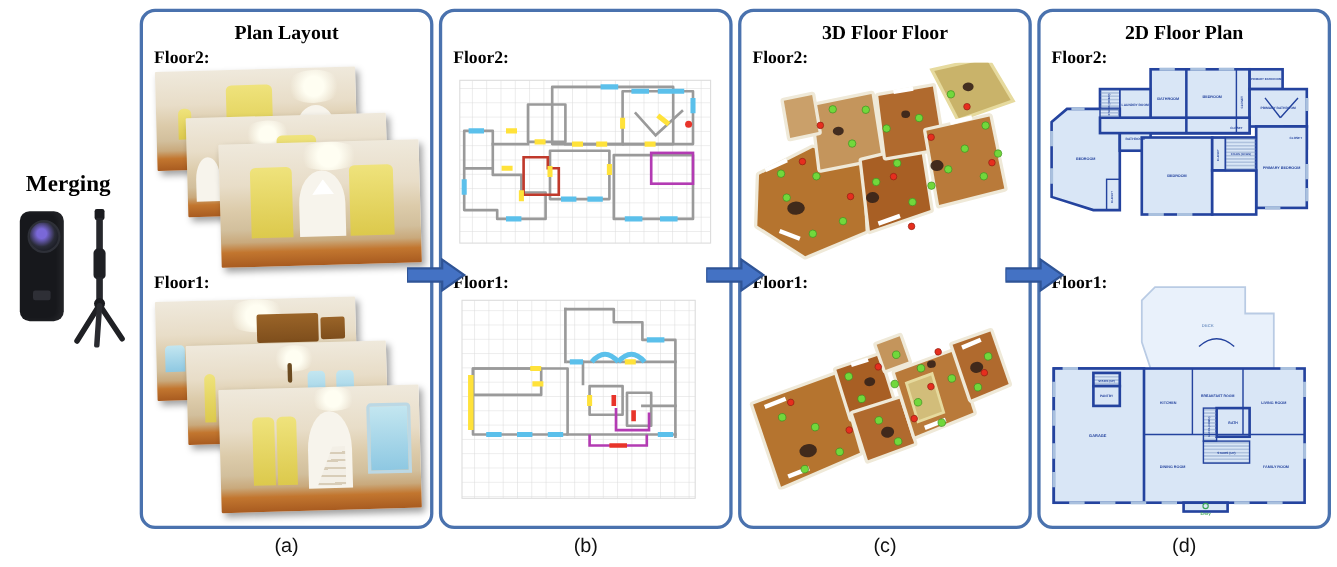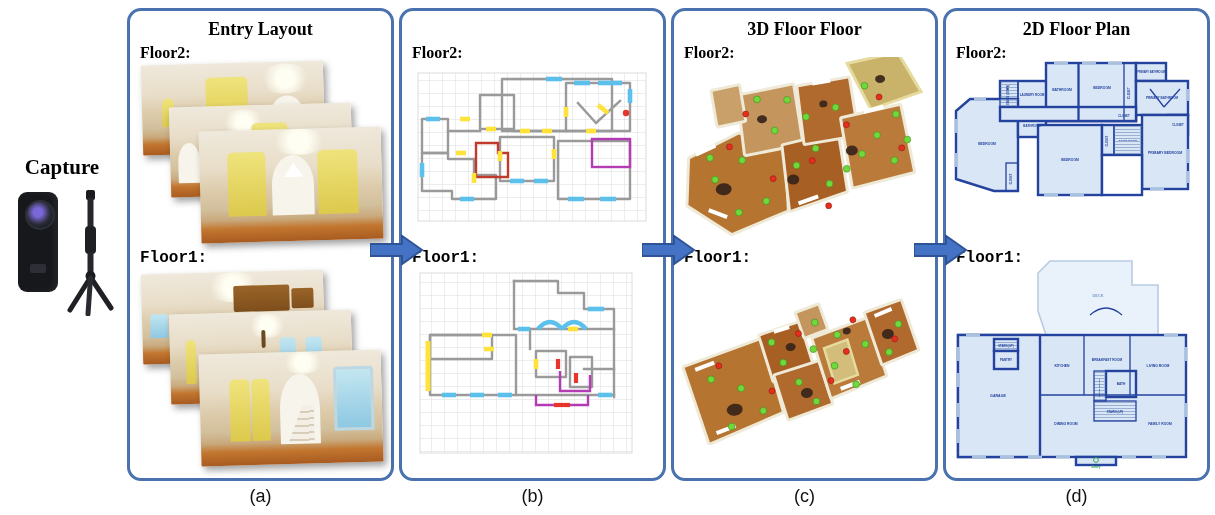--- a/index.html
+++ b/index.html
@@ -16,21 +16,21 @@
                background:radial-gradient(circle at 42% 40%, #7a68d8 0 20%, #2a2c38 55%, #0a0b0e 100%);
                border:2px solid #2e3038;}
   .camera-slot{position:absolute;left:12px;top:72px;width:16px;height:9px;background:#2e2f36;border-radius:2px;}
 
   
   .panel{position:absolute;top:8px;width:261px;height:467px;background:#fff;
          border:3px solid var(--panel-border);border-radius:14px;}
   .panel-a{left:127px;} .panel-b{left:399px;} .panel-c{left:671px;} .panel-d{left:943px;}
   .panel-title{text-align:center;font-weight:bold;font-size:18px;color:#000;margin-top:8px;}
   .floor-label{position:absolute;left:10px;font-weight:bold;font-size:16px;color:#000;}
-  .fl2{top:33px;} .fl1{top:238px;font-family:Liberation Mono, monospace;}
+  .fl2{top:33px;} .fl1{top:238px;}
 
   .caption{position:absolute;top:486px;width:267px;text-align:center;
            font-family:"Liberation Sans",sans-serif;font-size:18px;color:#111;}
   .cap-a{left:127px;} .cap-b{left:399px;} .cap-c{left:671px;} .cap-d{left:943px;}
 
   .arrow{position:absolute;top:234px;width:54px;height:32px;z-index:6;}
   .arrow-1{left:370px;} .arrow-2{left:642px;} .arrow-3{left:914px;}
 
   
   .pano{position:absolute;transform:rotate(-1.6deg);overflow:hidden;border-radius:1px;
@@ -65,21 +65,21 @@
   .deck{fill:var(--deck-fill);stroke:#b9cbe4;stroke-width:1.6;}
   .rl{font-family:"Liberation Sans",sans-serif;font-weight:bold;fill:var(--plan-wall);text-anchor:middle;}
   .rld{fill:#7d9cc8;}
   .rle{fill:var(--entry-green);}
 </style>
 </head>
 <body>
 
 <div class="canvas">
 
-  <div class="capture-label">Capture</div>
+  <div class="capture-label">Merging</div>
   <div class="capture-art">
     <div class="camera-body">
       <div class="camera-lens"></div>
       <div class="camera-slot"></div>
     </div>
     <svg style="position:absolute;left:52px;top:0;" width="56" height="128" viewBox="0 0 56 128">
       <rect x="24" y="2" width="9" height="10" rx="2" fill="#1a1b1f"></rect>
       <rect x="25.5" y="10" width="6" height="30" fill="#26272c"></rect>
       <rect x="23" y="38" width="11" height="28" rx="4" fill="#1f2024"></rect>
       <rect x="25.5" y="64" width="6" height="22" fill="#26272c"></rect>
@@ -94,21 +94,21 @@
     <polygon points="0,10 32,10 32,2 52,16 32,30 32,22 0,22" fill="var(--arrow-fill)" stroke="var(--arrow-stroke)" stroke-width="2"></polygon>
   </svg>
   <svg class="arrow arrow-2" viewBox="0 0 54 32">
     <polygon points="0,10 32,10 32,2 52,16 32,30 32,22 0,22" fill="var(--arrow-fill)" stroke="var(--arrow-stroke)" stroke-width="2"></polygon>
   </svg>
   <svg class="arrow arrow-3" viewBox="0 0 54 32">
     <polygon points="0,10 32,10 32,2 52,16 32,30 32,22 0,22" fill="var(--arrow-fill)" stroke="var(--arrow-stroke)" stroke-width="2"></polygon>
   </svg>
 
   <div class="panel panel-a">
-    <div class="panel-title">Entry Layout</div>
+    <div class="panel-title">Plan Layout</div>
     <div class="floor-label fl2">Floor2:</div>
     <div class="floor-label fl1">Floor1:</div>
 
     <div class="pano" style="left:12px;top:52px;width:182px;height:90px;">
       <div class="lightspot" style="left:118px;top:2px;width:52px;height:30px;"></div>
       <div class="pdoor" style="left:64px;top:14px;width:42px;height:56px;"></div>
       <div class="pdoor" style="left:20px;top:34px;width:12px;height:28px;"></div>
       <div class="parch" style="left:128px;top:34px;width:34px;height:40px;"></div>
     </div>
     <div class="pano" style="left:40px;top:94px;width:182px;height:90px;">

